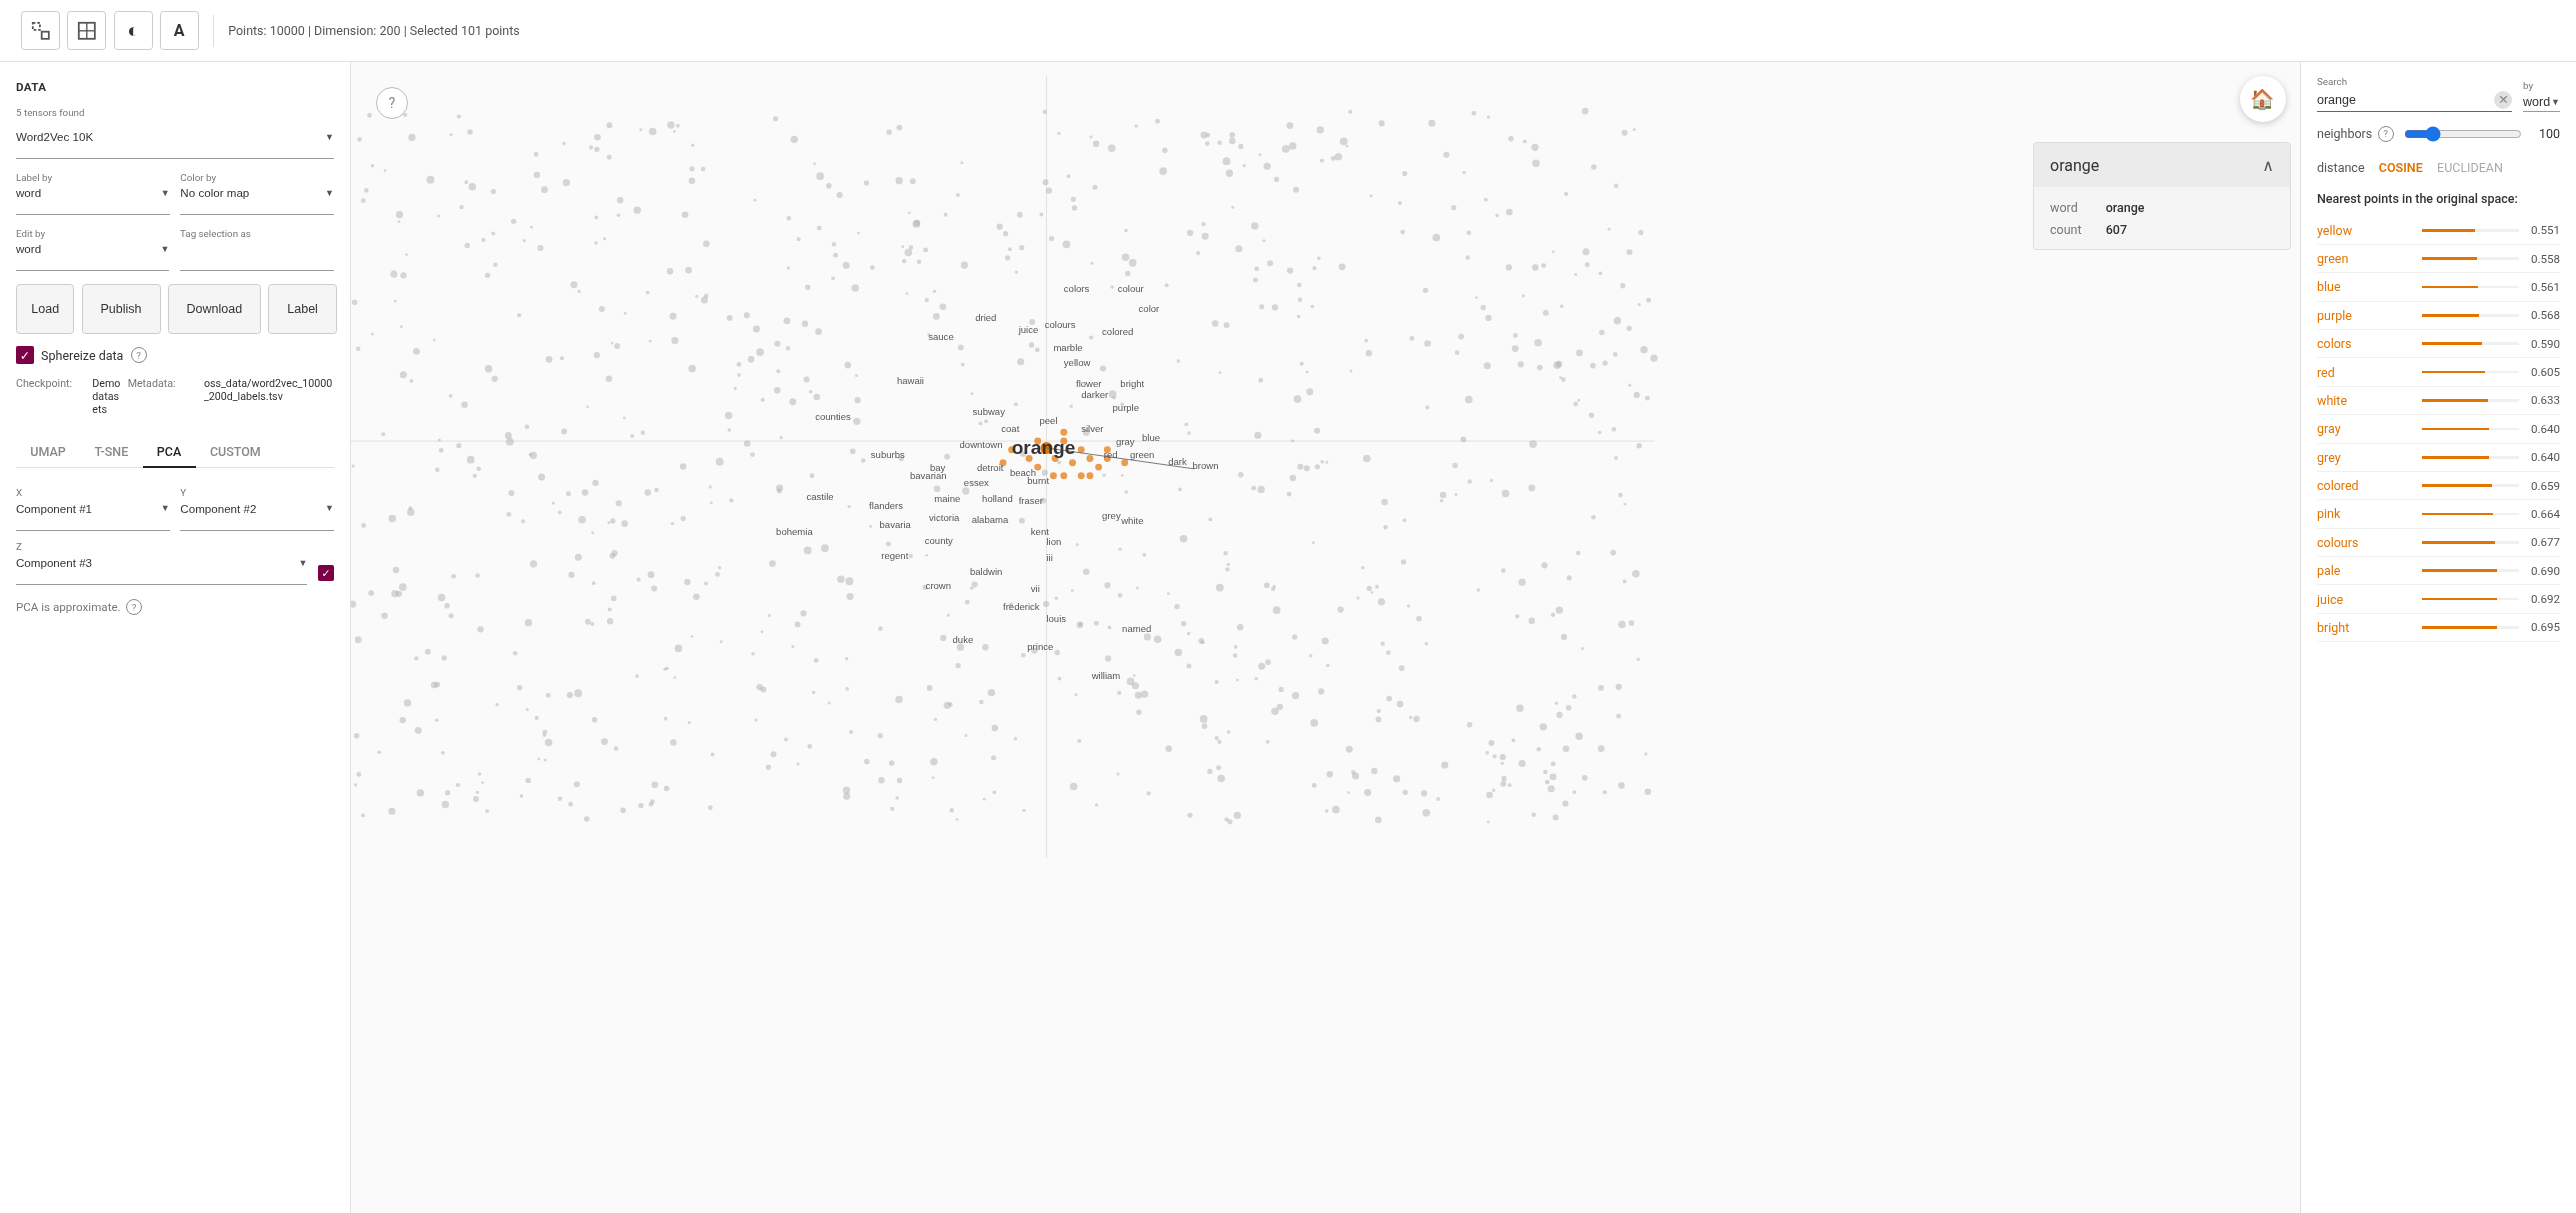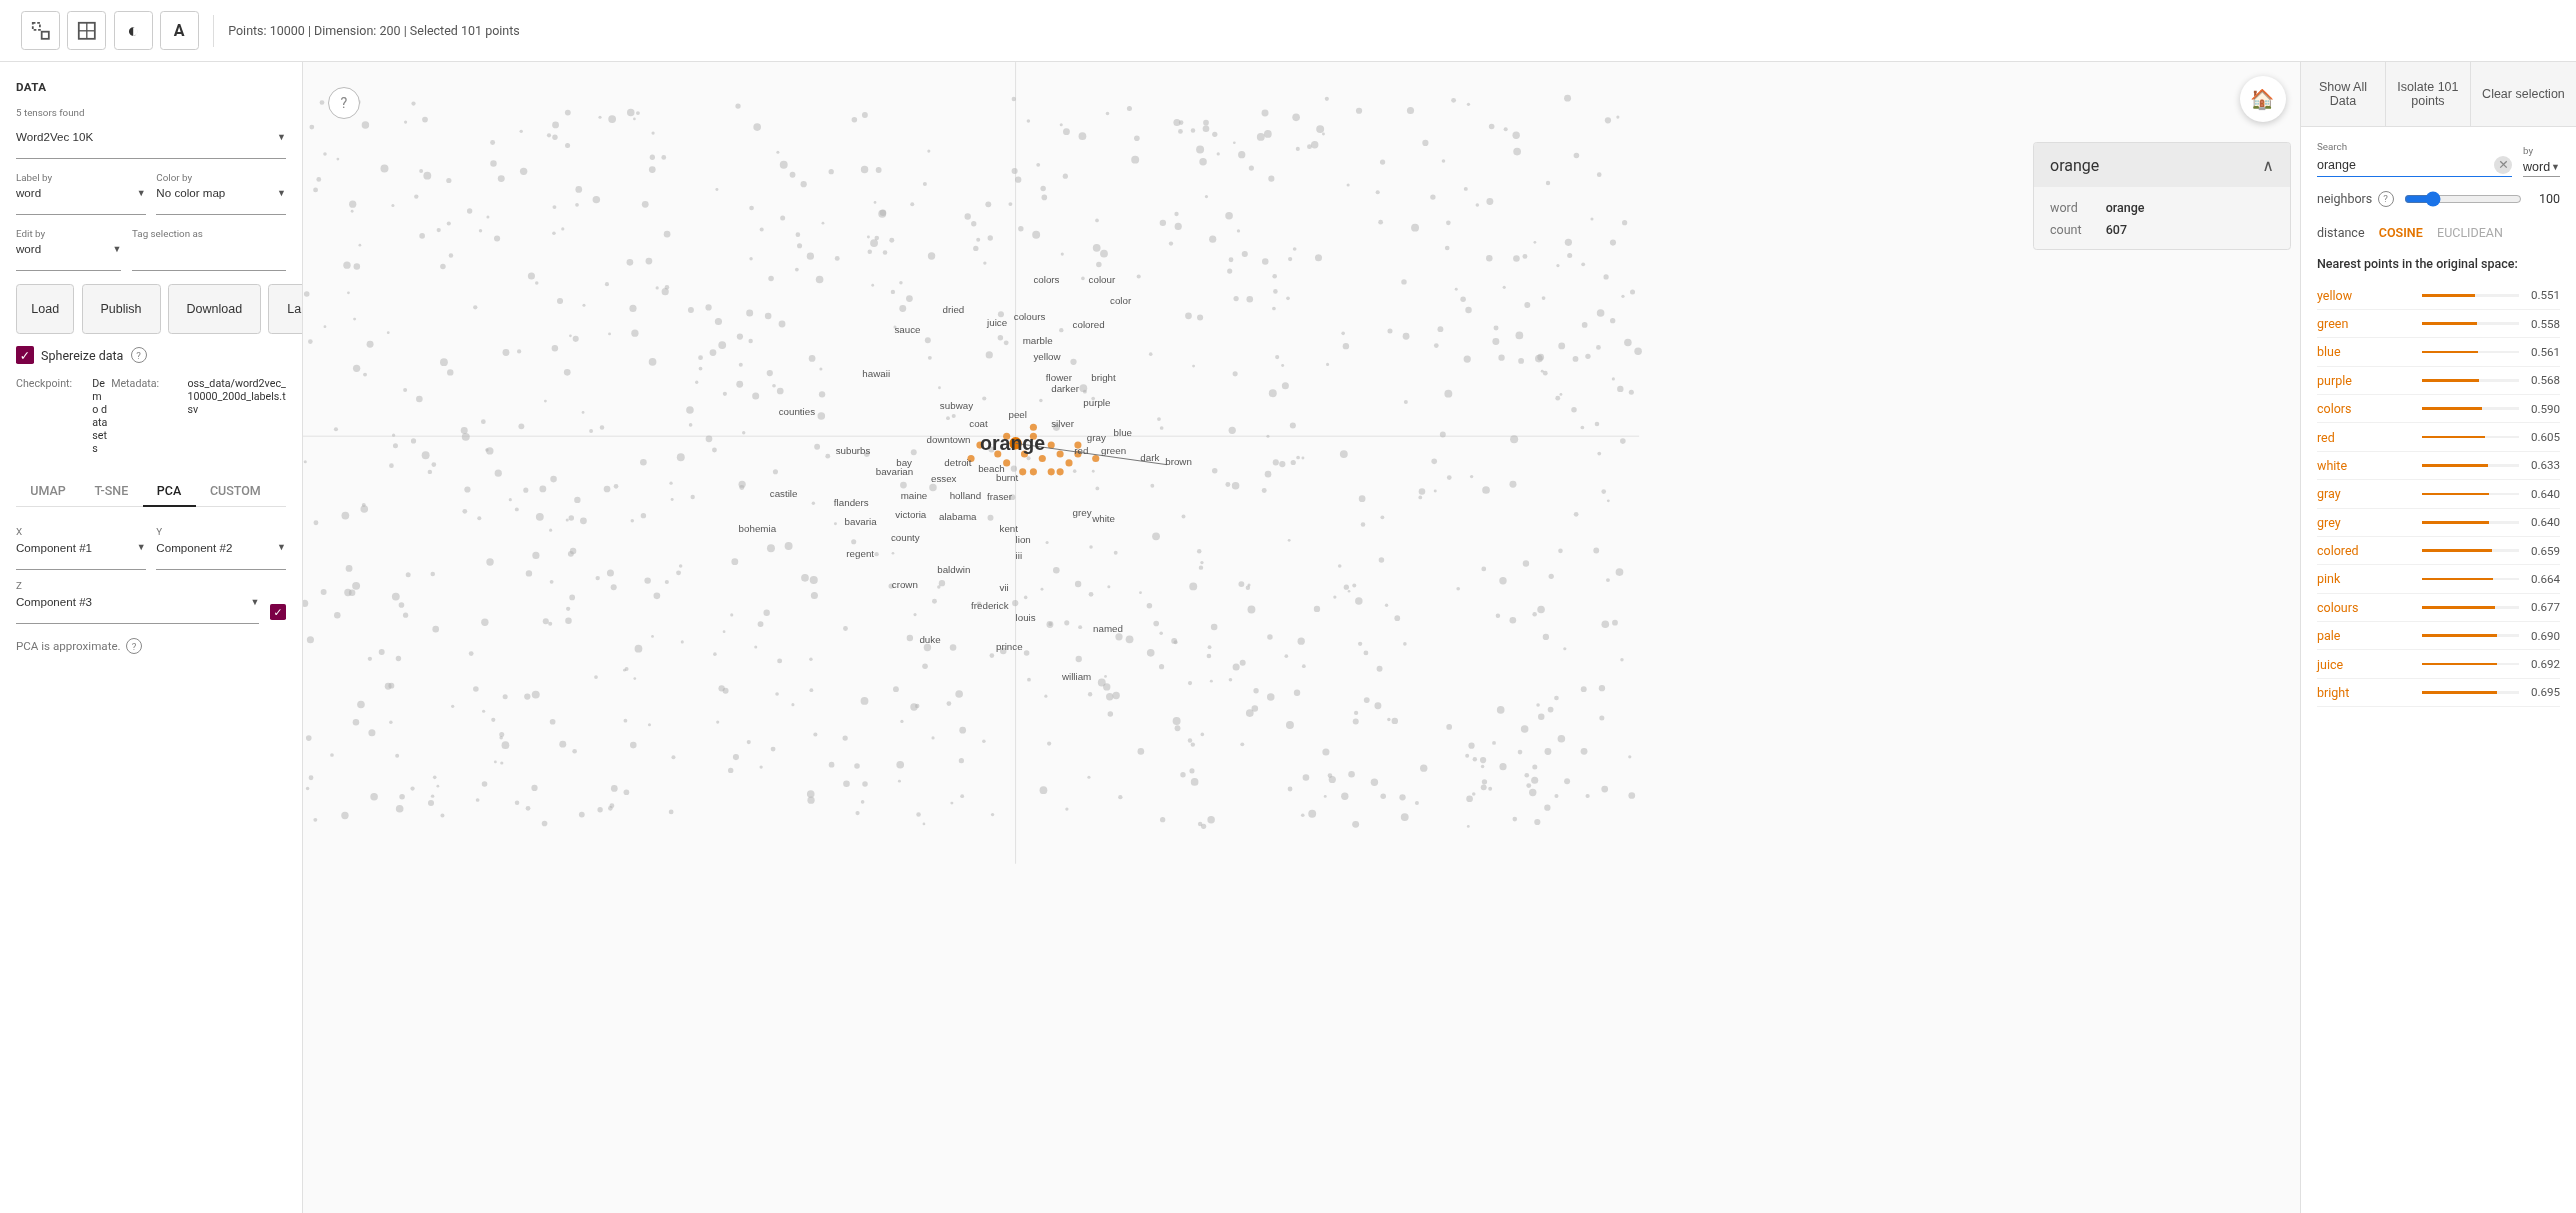--- a/index.html
+++ b/index.html
@@ -58,21 +58,21 @@
 
     
     .main-layout {
       display: flex;
       flex: 1;
       overflow: hidden;
     }
 
     
     .sidebar {
-      width: 303px;
+      width: 351px;
       border-right: 0.9px solid #e0e0e0;
       padding: 18px 16px;
       display: flex;
       flex-direction: column;
       gap: 12.5px;
       flex-shrink: 0;
       overflow-y: auto;
     }
 
     .sidebar-title {
@@ -1686,25 +1686,20 @@
         <div class="tooltip-row">
           <span class="tooltip-key">count</span>
           <span class="tooltip-val">607</span>
         </div>
       </div>
     </div>
   </div>
 
   <div class="right-panel">
 
-    <div class="right-top-buttons">
-      <button class="right-btn">Show All Data</button>
-      <button class="right-btn">Isolate 101 points</button>
-      <button class="right-btn-clear">Clear selection</button>
-    </div>
 
     <div class="search-section">
       <div class="search-row">
         <div class="search-group">
           <span class="search-group-label">Search</span>
           <div class="search-input-row">
             <input class="search-input" type="text" value="orange" style="">
             <div class="search-clear-btn">✕</div>
           </div>
         </div>

